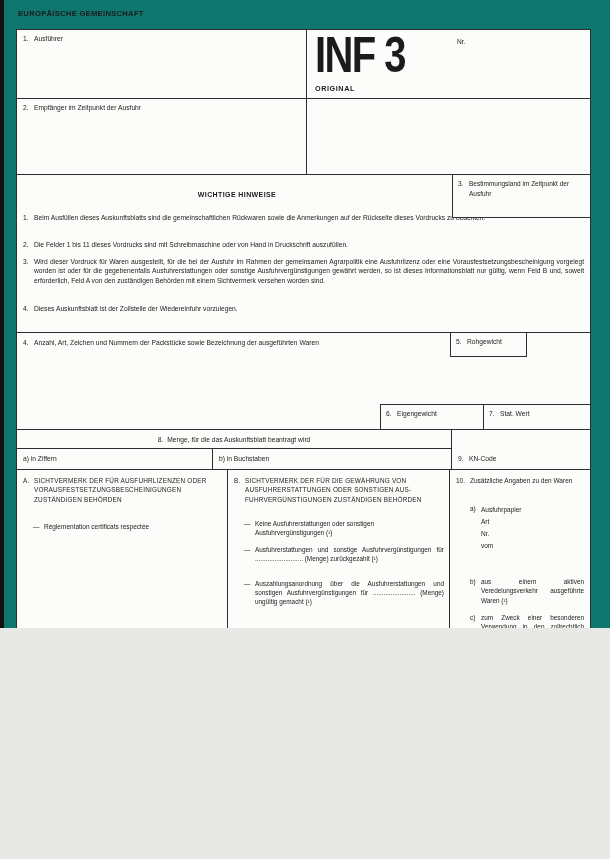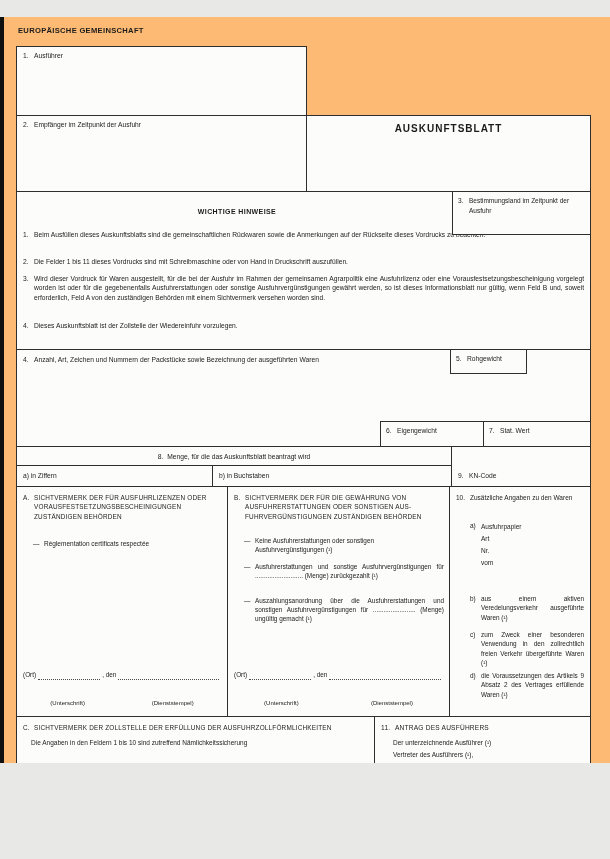--- a/index.html
+++ b/index.html
@@ -1,17 +1,17 @@
 <!DOCTYPE html>
 <html><head>
 <meta charset="utf-8">
 <style>
   html,body{margin:0;padding:0;background:#e8e8e6;}
-  .page{position:relative;width:610px;height:746px;background:#fdba74;overflow:hidden;
-        font-family:"Liberation Sans","DejaVu Sans",sans-serif;color:#1b1b1b;font-size:6.7px;line-height:1.4;margin-top:17px;}
+  .page{position:relative;width:610px;height:628px;background:#0f766e;overflow:hidden;
+        font-family:"Liberation Sans","DejaVu Sans",sans-serif;color:#1b1b1b;font-size:6.7px;line-height:1.4;}
   .box{position:absolute;border:1px solid #2e2e2e;box-sizing:border-box;background:#fcfcfa;}
   .hang{display:flex;}
   .hang>.n{flex:none;width:11px;}
   .hang>.nw{flex:none;width:14px;}
   .hang>.t{flex:1;}
   .caps{letter-spacing:.2px;}
   .jst{text-align:justify;}
   .sigrow{position:absolute;display:flex;align-items:flex-end;font-size:6.4px;}
   .dots{border-bottom:1px dotted #4a4a4a;height:7px;margin:0 2px;}
   .d1{flex:0 0 62px;}
@@ -106,23 +106,27 @@
     </div>
   </div>
 
   <div class="box" id="box2">
     <div class="hang" style="padding:4px 0 0 6px;">
       <span class="n">2.</span>
       <span class="t">Empfänger im Zeitpunkt der Ausfuhr</span>
     </div>
   </div>
 
+  <div class="box" id="infbox">
+    <div id="inf3">INF 3</div>
+    <div id="nr">Nr.</div>
+    <div id="orig">ORIGINAL</div>
+  </div>
 
   <div class="box" id="titlebox">
-    <div class="t2">AUSKUNFTSBLATT</div>
   </div>
 
   <div class="box" id="hinweise">
     <div id="whtitle">WICHTIGE HINWEISE</div>
     <div class="hitem hang" id="h1">
       <span class="n">1.</span>
       <span class="t">Beim Ausfüllen dieses Auskunftsblatts sind die gemeinschaftlichen Rückwaren sowie die Anmerkungen auf der Rückseite dieses Vordrucks zu beachten.</span>
     </div>
     <div class="hitem hang" id="h2">
       <span class="n">2.</span>

